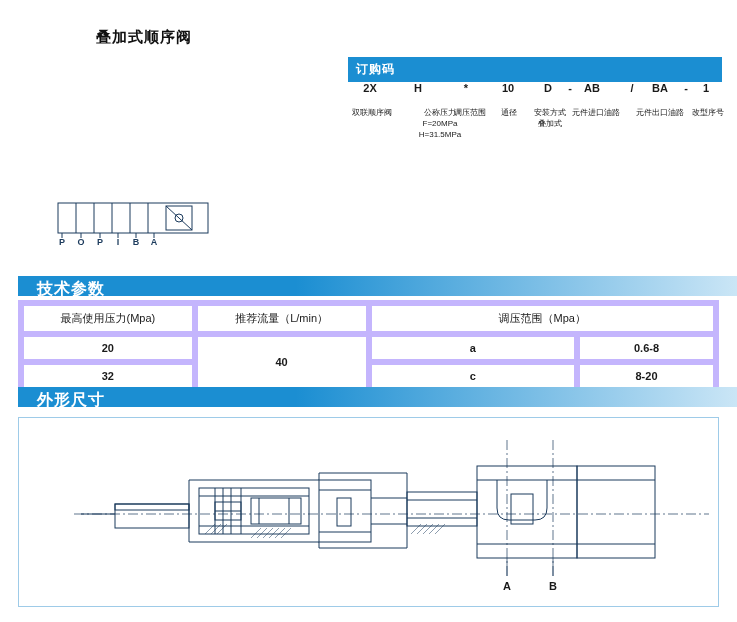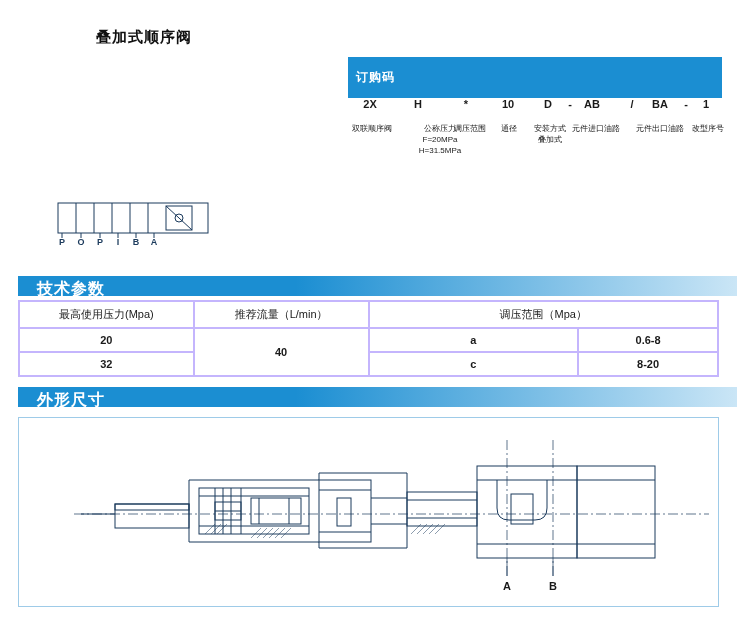--- a/index.html
+++ b/index.html
@@ -30,21 +30,21 @@
     position: absolute;
     left: 348px;
     top: 57px;
     width: 374px;
   }
   .order-header {
     background: #1b8ed2;
     color: #ffffff;
     font-size: 12px;
     font-weight: bold;
-    padding: 12px 8px;
+    padding: 4px 8px;
     letter-spacing: 1px;
   }
   .order-codes {
     position: relative;
     height: 26px;
     margin-top: 0;
   }
   .order-codes .code {
     position: absolute;
     top: 0;
@@ -106,21 +106,21 @@
   
   .tech-table {
     position: absolute;
     left: 18px;
     top: 300px;
     width: 701px;
     border-collapse: collapse;
     font-size: 11px;
   }
   .tech-table th, .tech-table td {
-    border: 2px solid #c4b5fd;
+    border: 6px solid #c4b5fd;
     text-align: center;
     padding: 5px 2px;
     font-weight: normal;
     color: #1a1a1a;
   }
   .tech-table th { font-size: 11px; height: 22px; }
   .tech-table td { height: 22px; font-weight: bold; }
 
   
   .dim-frame {

